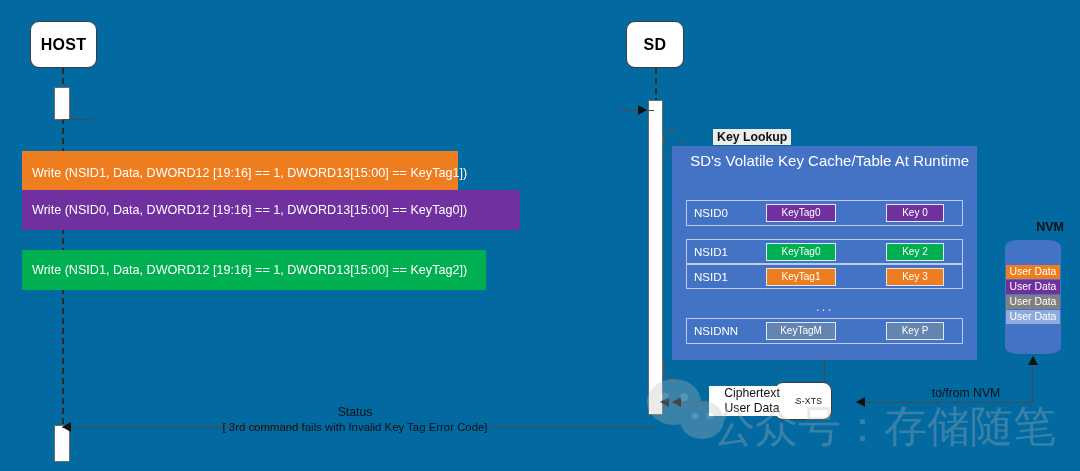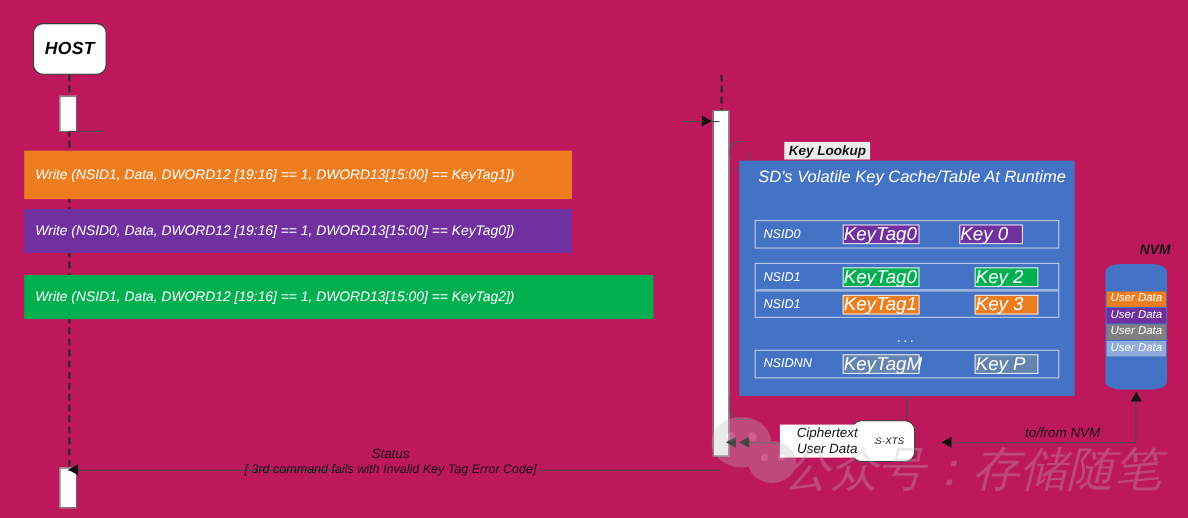--- a/index.html
+++ b/index.html
@@ -1,21 +1,21 @@
 <!DOCTYPE html>
 <html><head>
 <meta charset="utf-8">
 <style>
   html,body{margin:0;padding:0;background:#ffffff;}
   body{
     width:1080px;height:471px;
     font-family:"Liberation Sans","DejaVu Sans",sans-serif;
     overflow:hidden;
   }
-  #stage{position:relative;width:1080px;height:471px;background:#be185d;font-style:italic;}
+  #stage{position:relative;width:1080px;height:471px;background:#0369a1;}
 
   
   .actor{
     position:absolute;box-sizing:border-box;
     border:1.6px solid #3b3b3b;border-radius:9px;background:#fff;
     display:flex;align-items:center;justify-content:center;
     font-weight:bold;color:#000;letter-spacing:.3px;
   }
   .lifeline{position:absolute;border-left:2px dashed #2b2b2b;}
   .activation{
@@ -58,21 +58,21 @@
     text-align:right;color:#fff;font-size:15px;line-height:17px;
   }
   .kc-row{
     position:absolute;box-sizing:border-box;left:14px;
     border:1.2px solid #b9cbe8;background:transparent;
     display:flex;align-items:center;
   }
   .kc-nsid{color:#fff;font-size:11.5px;padding-left:7px;width:72px;}
   .chip{
     box-sizing:border-box;border:1.2px solid #dfe7f5;
-    color:#fff;font-size:17px;text-align:left;
+    color:#fff;font-size:10px;text-align:center;
     line-height:16px;height:18px;
   }
   .chip-tag{width:70px;}
   .chip-key{width:58px;}
   #kc-dots{position:absolute;color:#cfdcf2;font-size:14px;letter-spacing:2px;}
 
   
   #keylookup{
     position:absolute;background:#ececec;color:#111;
     font-size:12.3px;font-weight:bold;padding:1px 4px;
@@ -125,50 +125,53 @@
 
 <div id="stage">
 
   <div class="actor" id="host-actor" style="left:30px;top:21px;width:67px;height:47px;font-size:16px;">
     <span>HOST</span>
   </div>
   <div class="lifeline" style="left:62px;top:68px;height:366px;"></div>
   <div class="activation" style="left:54px;top:87px;width:16px;height:33px;"></div>
   <div class="activation" style="left:54px;top:425px;width:16px;height:37px;"></div>
 
+  <div class="actor" id="sd-actor" style="left:626px;top:21px;width:58px;height:47px;font-size:16px;">
+    <span>SD</span>
+  </div>
   <div class="lifeline" style="left:655px;top:68px;height:347px;"></div>
   <div class="activation" style="left:648px;top:100px;width:15px;height:315px;"></div>
 
   <div class="hline" style="left:62px;top:119px;width:32px;"></div>
 
 
-  <div class="cmd" style="top:137px;width:498px;height:44px;background:#ED7D1F;">
+  <div class="cmd" style="top:151px;width:436px;height:44px;background:#ED7D1F;">
     <span>Write (NSID1, Data,  DWORD12 [19:16] == 1, DWORD13[15:00] == KeyTag1])</span>
   </div>
   <div class="cmd" style="top:190px;width:498px;height:40px;background:#70309F;">
     <span>Write (NSID0, Data,  DWORD12 [19:16] == 1, DWORD13[15:00] == KeyTag0])</span>
   </div>
-  <div class="cmd" style="top:250px;width:572px;height:40px;background:#00AF50;">
+  <div class="cmd" style="top:250px;width:464px;height:40px;background:#00AF50;">
     <span>Write (NSID1, Data,  DWORD12 [19:16] == 1, DWORD13[15:00] == KeyTag2])</span>
   </div>
 
   <div class="hline" style="left:620px;top:110px;width:34px;"></div>
   <div class="arrowR" style="left:638px;top:105px;"></div>
 
   <div id="kl-hook" style="left:663px;top:128px;width:14px;height:16px;"></div>
   <div id="keylookup" style="left:681px;top:129px;margin-left:32px;">Key Lookup</div>
   <div id="kl-hook2" style="left:664px;top:137px;width:18px;height:18px;"></div>
 
   <div id="keycache" style="left:672px;top:146px;width:305px;height:214px;">
     <div id="keycache-title">SD's Volatile Key Cache/Table At Runtime</div>
 
     <div class="kc-row" style="top:54px;width:277px;height:26px;">
       <span class="kc-nsid">NSID0</span>
       <span class="chip chip-tag" style="background:#70309F;">KeyTag0</span>
-      <span class="chip chip-key" style="background:#70309F;margin-left:36px;">Key 0</span>
+      <span class="chip chip-key" style="background:#70309F;margin-left:50px;">Key 0</span>
     </div>
 
     <div class="kc-row" style="top:93px;width:277px;height:25px;">
       <span class="kc-nsid">NSID1</span>
       <span class="chip chip-tag" style="background:#00AF50;">KeyTag0</span>
       <span class="chip chip-key" style="background:#00AF50;margin-left:50px;">Key 2</span>
     </div>
 
     <div class="kc-row" style="top:118px;width:277px;height:25px;">
       <span class="kc-nsid">NSID1</span>

